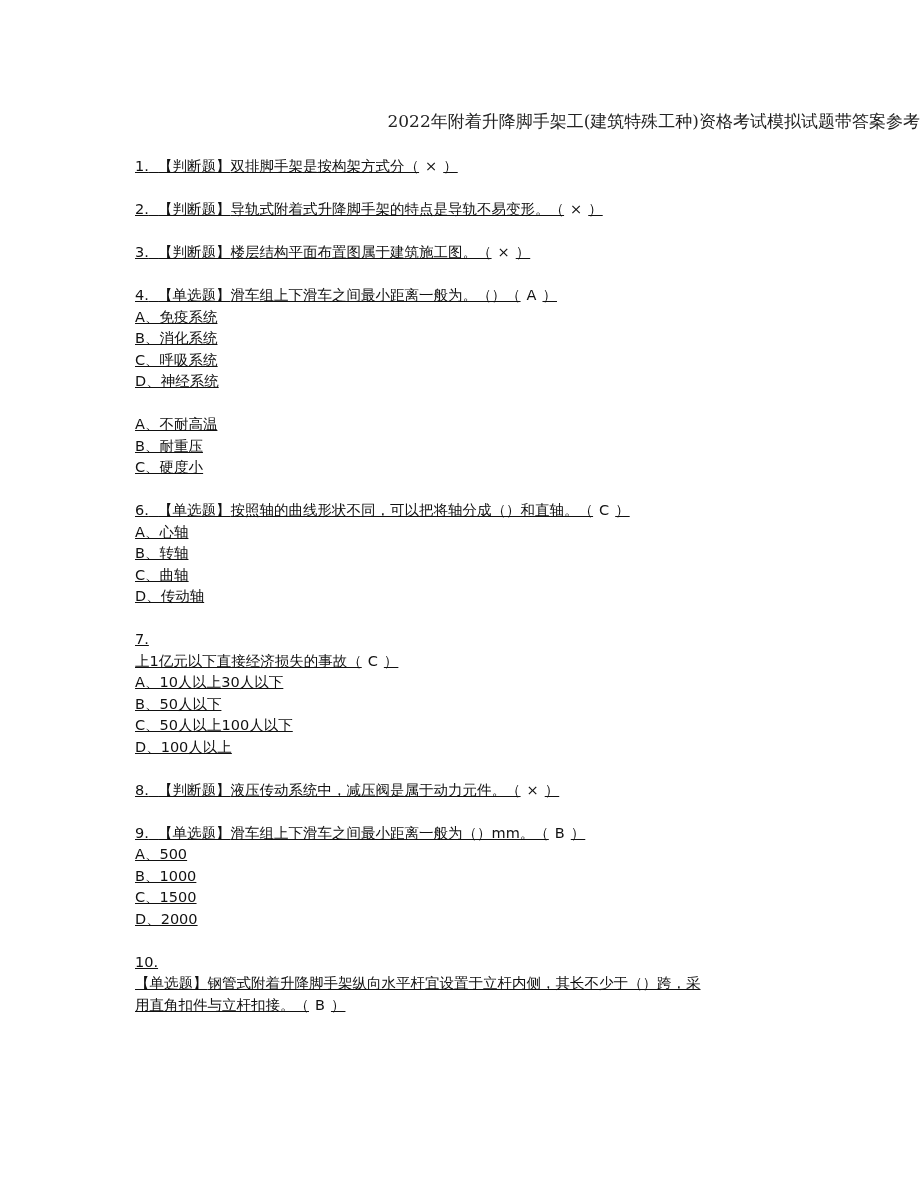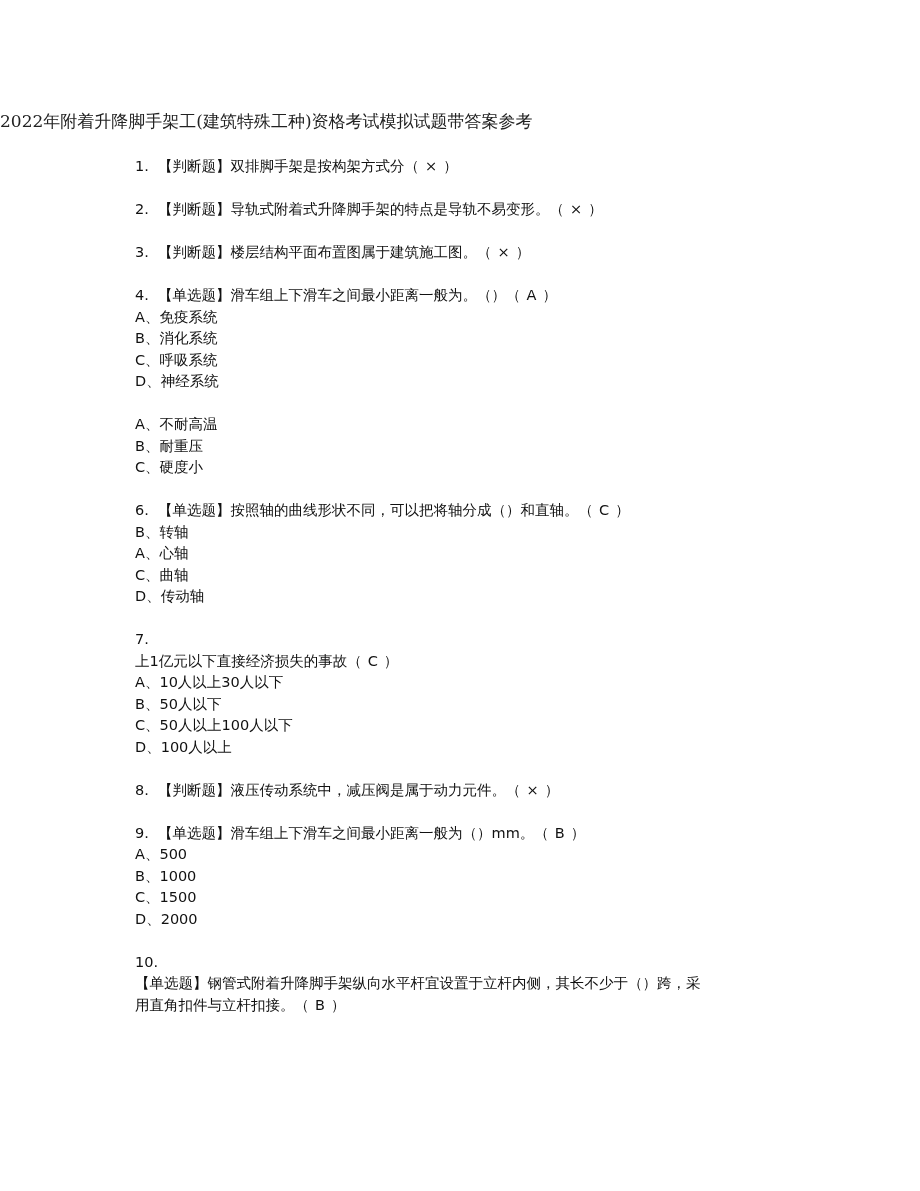--- a/index.html
+++ b/index.html
@@ -1,20 +1,20 @@
 <!DOCTYPE html>
 <html><head>
 <meta charset="utf-8">
 <style>
   html, body { margin:0; padding:0; background:#ffffff; }
   body { width:920px; height:1191px; position:relative; overflow:hidden;
          font-family:"DejaVu Sans", "Liberation Sans", sans-serif; color:#111; }
-  .title { position:absolute; top:110px; left:0; width:920px; text-align:left;
+  .title { position:absolute; top:110px; left:0; width:920px; text-align:right;
            font-family:"DejaVu Serif", "Liberation Serif", serif; font-size:17px; color:#222; }
-  .content { position:absolute; left:135px; top:156px; width:650px; font-size:14.5px; }
+  .content { position:absolute; left:135px; top:156px; width:650px; font-size:14.5px;text-decoration:underline; }
   .line { height:21.5px; line-height:21.5px; white-space:nowrap; }
   .gap { height:21.5px; }
   .ans { display:inline-block; padding:0 6px; }
 </style>
 </head>
 <body>
 
 <div class="title">2022年附着升降脚手架工(建筑特殊工种)资格考试模拟试题带答案参考</div>
 
 <div class="content">
@@ -44,22 +44,22 @@
   <div class="gap"></div>
 
   <div class="line">A、不耐高温</div>
   <div class="line">B、耐重压</div>
   <div class="line">C、硬度小</div>
   <div class="gap"></div>
 
   <div class="line">
     <span>6.</span>&nbsp;&nbsp;<span>【单选题】</span><span>按照轴的曲线形状不同，可以把将轴分成（）和直轴。（</span><span class="ans">C</span><span>）</span>
   </div>
+  <div class="line">A、心轴</div>
   <div class="line">B、转轴</div>
-  <div class="line">A、心轴</div>
   <div class="line">C、曲轴</div>
   <div class="line">D、传动轴</div>
   <div class="gap"></div>
 
   <div class="line">7.</div>
   <div class="line">
     <span>上1亿元以下直接经济损失的事故（</span><span class="ans">C</span><span>）</span>
   </div>
   <div class="line">A、10人以上30人以下</div>
   <div class="line">B、50人以下</div>

